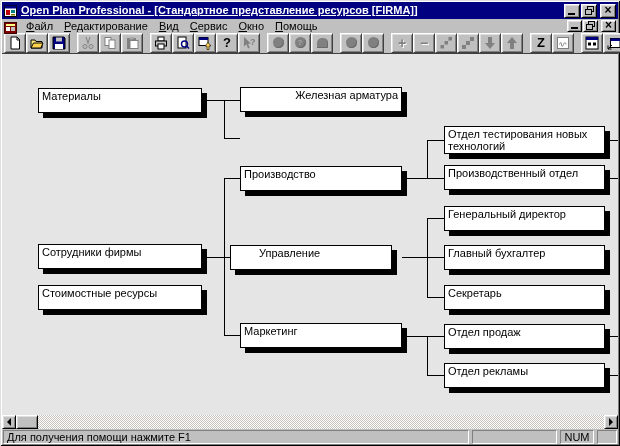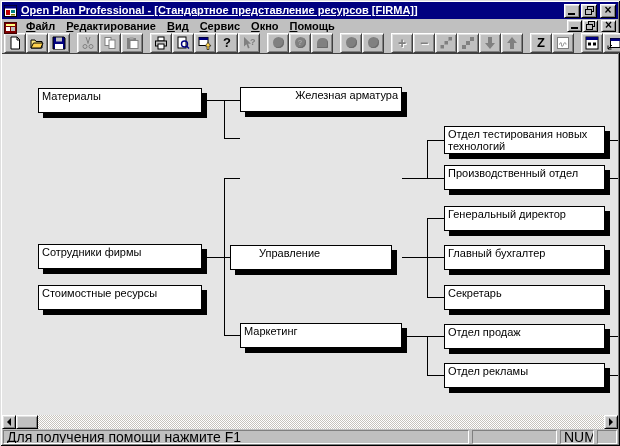--- a/index.html
+++ b/index.html
@@ -41,21 +41,21 @@
   .g-close { font-weight: bold; font-size: 12px; margin-top: -2px; }
 
   
   .menu-bar {
     height: 13px; flex: 0 0 13px;
     display: flex; align-items: center;
     padding: 0 2px; position: relative;
   }
   .mdi-ico { width: 13px; height: 12px; margin-right: 4px; }
   .menu-items { display: flex; flex: 1; }
-  .menu-item { font-size: 11px; line-height: 12px; padding: 0 6px 0 5px; color: #000; cursor: default; font-weight: bold; }
+  .menu-item { font-size: 11px; line-height: 12px; padding: 0 6px 0 5px; color: #000; cursor: default; }
   .menu-item u { text-decoration: underline; }
   .child-btn { width: 15px; height: 12px; }
 
   
   .toolbar {
     height: 22px; flex: 0 0 22px;
     display: flex; align-items: center;
     padding-left: 2px;
     border-bottom: 1px solid #404040;
   }
@@ -125,21 +125,21 @@
 
   
   .status-bar {
     height: 15px; flex: 0 0 15px;
     display: flex; align-items: flex-end;
     padding: 1px 1px 0 1px; gap: 3px;
   }
   .sb-panel {
     height: 14px;
     border: 1px solid; border-color: #808080 #fff #fff #808080;
-    font-size: 14px; line-height: 12px; padding: 0 3px;
+    font-size: 11px; line-height: 12px; padding: 0 3px;
     white-space: nowrap; overflow: hidden; color: #000;
   }
   .sb-grow { flex: 1 1 auto; }
   .sb-center { text-align: center; }
 </style>
 </head>
 <body>
 
 <div class="window">
 
@@ -419,20 +419,21 @@
       <div class="conn" style="left: 425px; top: 282px; width: 1px; height: 39px;"></div>
       <div class="conn" style="left: 425px; top: 321px; width: 17px; height: 1px;"></div>
       <div class="conn" style="left: 603px; top: 86px; width: 13px; height: 1px;"></div>
       <div class="conn" style="left: 603px; top: 124px; width: 13px; height: 1px;"></div>
       <div class="conn" style="left: 603px; top: 282px; width: 13px; height: 1px;"></div>
       <div class="conn" style="left: 603px; top: 321px; width: 13px; height: 1px;"></div>
       <div class="node" style="left: 36px; top: 34px; width: 164px; height: 25px;">Материалы</div>
       <div class="node" style="left: 36px; top: 190px; width: 164px; height: 25px;">Сотрудники фирмы</div>
       <div class="node" style="left: 36px; top: 231px; width: 164px; height: 25px;">Стоимостные ресурсы</div>
       <div class="node" style="left: 238px; top: 33px; width: 162px; height: 25px; text-align: right;">Железная арматура</div>
+      <div class="node" style="left: 238px; top: 112px; width: 162px; height: 25px;">Производство</div>
       <div class="node" style="left: 228px; top: 191px; width: 162px; height: 25px; padding-left: 28px;">Управление</div>
       <div class="node" style="left: 238px; top: 269px; width: 162px; height: 25px;">Маркетинг</div>
       <div class="node" style="left: 442px; top: 72px; width: 161px; height: 28px;">Отдел тестирования новых технологий</div>
       <div class="node" style="left: 442px; top: 111px; width: 161px; height: 25px;">Производственный отдел</div>
       <div class="node" style="left: 442px; top: 152px; width: 161px; height: 25px;">Генеральный директор</div>
       <div class="node" style="left: 442px; top: 191px; width: 161px; height: 25px;">Главный бухгалтер</div>
       <div class="node" style="left: 442px; top: 231px; width: 161px; height: 25px;">Секретарь</div>
       <div class="node" style="left: 442px; top: 309px; width: 161px; height: 25px;">Отдел рекламы</div>
       <div class="node" style="left: 442px; top: 270px; width: 161px; height: 25px;">Отдел продаж</div>
     </div>

